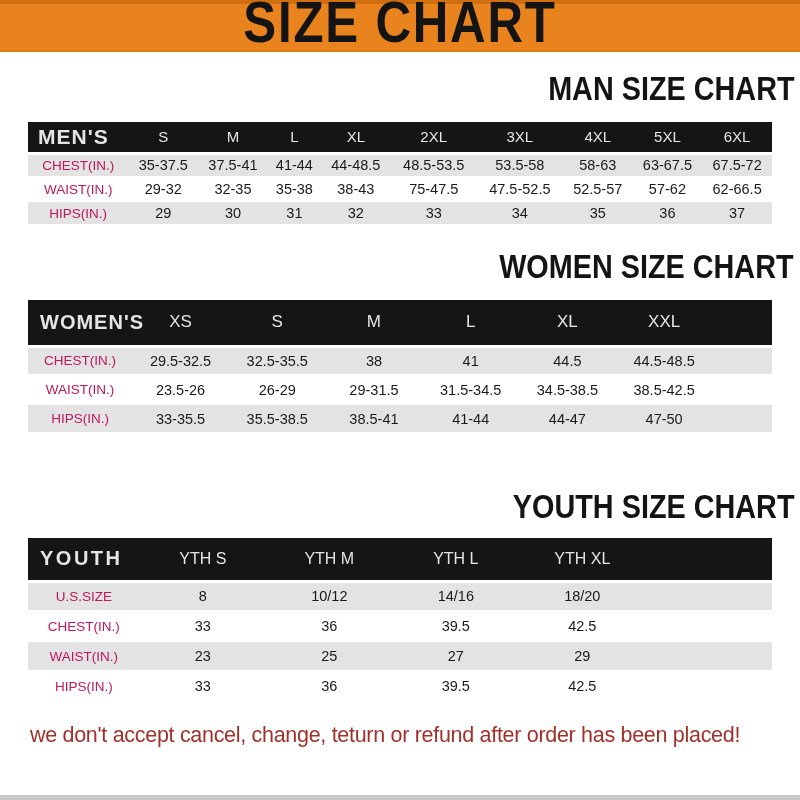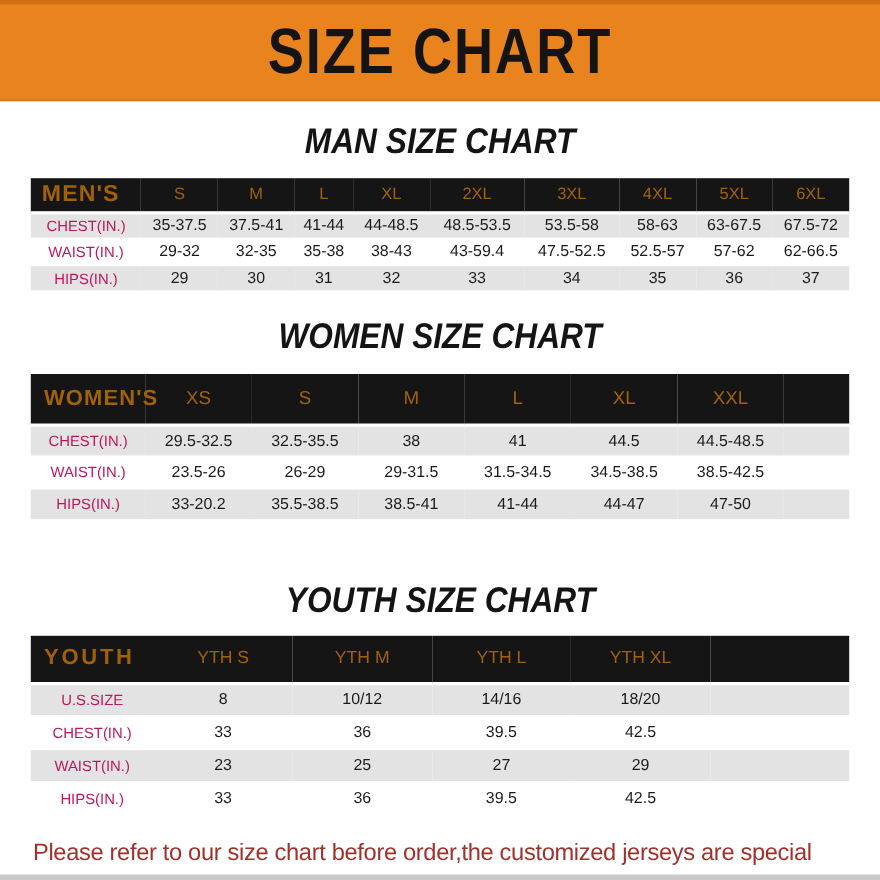--- a/index.html
+++ b/index.html
@@ -8,38 +8,38 @@
     width: 800px; height: 800px;
     background: #ffffff;
     overflow: hidden;
     position: relative;
     font-family: "Liberation Sans", sans-serif;
     color: #111;
   }
 
   
   .banner {
-    height: 92px;
+    height: 52px;
     background: #E8831E;
     border-top: 4px solid #D06E10;
     border-bottom: 2px solid #DE7A14;
-    display: flex; align-items: center; justify-content: center;
+    display: flex; align-items: flex-end; justify-content: center;
   }
   .banner-title {
     font-size: 56px;
     font-weight: bold;
     letter-spacing: 2px;
     color: #141414;
     transform: scaleX(0.88) scaleY(1.04);
     white-space: nowrap;
     line-height: 1;
   }
 
   
-  .section-heading { text-align: center; font-style: italic; }
+  .section-heading { text-align: right; }
   .section-heading span {
     display: inline-block;
     font-size: 30px;
     font-weight: bold;
     letter-spacing: 0px;
     transform: scaleX(0.96) scaleY(1.08);
     white-space: nowrap;
     color: #141414;
   }
   .heading-men   { margin-top: 20px; }
@@ -48,21 +48,21 @@
 
   
   .size-table-wrap { margin: 0 28px; }
   table.size-table {
     width: 100%;
     border-collapse: collapse;
     border-spacing: 0;
   }
   table.size-table th {
     background: #151515;
-    color: #a16207;
+    color: #e5e5e5;
     font-weight: normal;
     text-align: center;
     border-bottom: 3px solid #ffffff;
   }
   table.size-table th.label-cell {
     text-align: left;
     font-weight: bold;
   }
   table.size-table td {
     text-align: center;
@@ -170,21 +170,21 @@
           <td class="value-cell">58-63</td>
           <td class="value-cell">63-67.5</td>
           <td class="value-cell">67.5-72</td>
         </tr>
         <tr>
           <td class="label-cell">WAIST(IN.)</td>
           <td class="value-cell">29-32</td>
           <td class="value-cell">32-35</td>
           <td class="value-cell">35-38</td>
           <td class="value-cell">38-43</td>
-          <td class="value-cell">43-59.4</td>
+          <td class="value-cell">75-47.5</td>
           <td class="value-cell">47.5-52.5</td>
           <td class="value-cell">52.5-57</td>
           <td class="value-cell">57-62</td>
           <td class="value-cell">62-66.5</td>
         </tr>
         <tr>
           <td class="label-cell">HIPS(IN.)</td>
           <td class="value-cell">29</td>
           <td class="value-cell">30</td>
           <td class="value-cell">31</td>
@@ -242,21 +242,21 @@
           <td class="value-cell">23.5-26</td>
           <td class="value-cell">26-29</td>
           <td class="value-cell">29-31.5</td>
           <td class="value-cell">31.5-34.5</td>
           <td class="value-cell">34.5-38.5</td>
           <td class="value-cell">38.5-42.5</td>
           <td></td>
         </tr>
         <tr>
           <td class="label-cell">HIPS(IN.)</td>
-          <td class="value-cell">33-20.2</td>
+          <td class="value-cell">33-35.5</td>
           <td class="value-cell">35.5-38.5</td>
           <td class="value-cell">38.5-41</td>
           <td class="value-cell">41-44</td>
           <td class="value-cell">44-47</td>
           <td class="value-cell">47-50</td>
           <td></td>
         </tr>
       </tbody>
     </table>
 </div>
@@ -315,17 +315,16 @@
           <td class="value-cell">36</td>
           <td class="value-cell">39.5</td>
           <td class="value-cell">42.5</td>
           <td></td>
         </tr>
       </tbody>
     </table>
 </div>
 
 <div class="footer-note">
-  <div>Please refer to our size chart before order,the customized jerseys are special products,</div>
   <div>we don't accept cancel, change, teturn or refund after order has been placed!</div>
 </div>
 
 <div class="bottom-strip"></div>
 
 </body></html>

